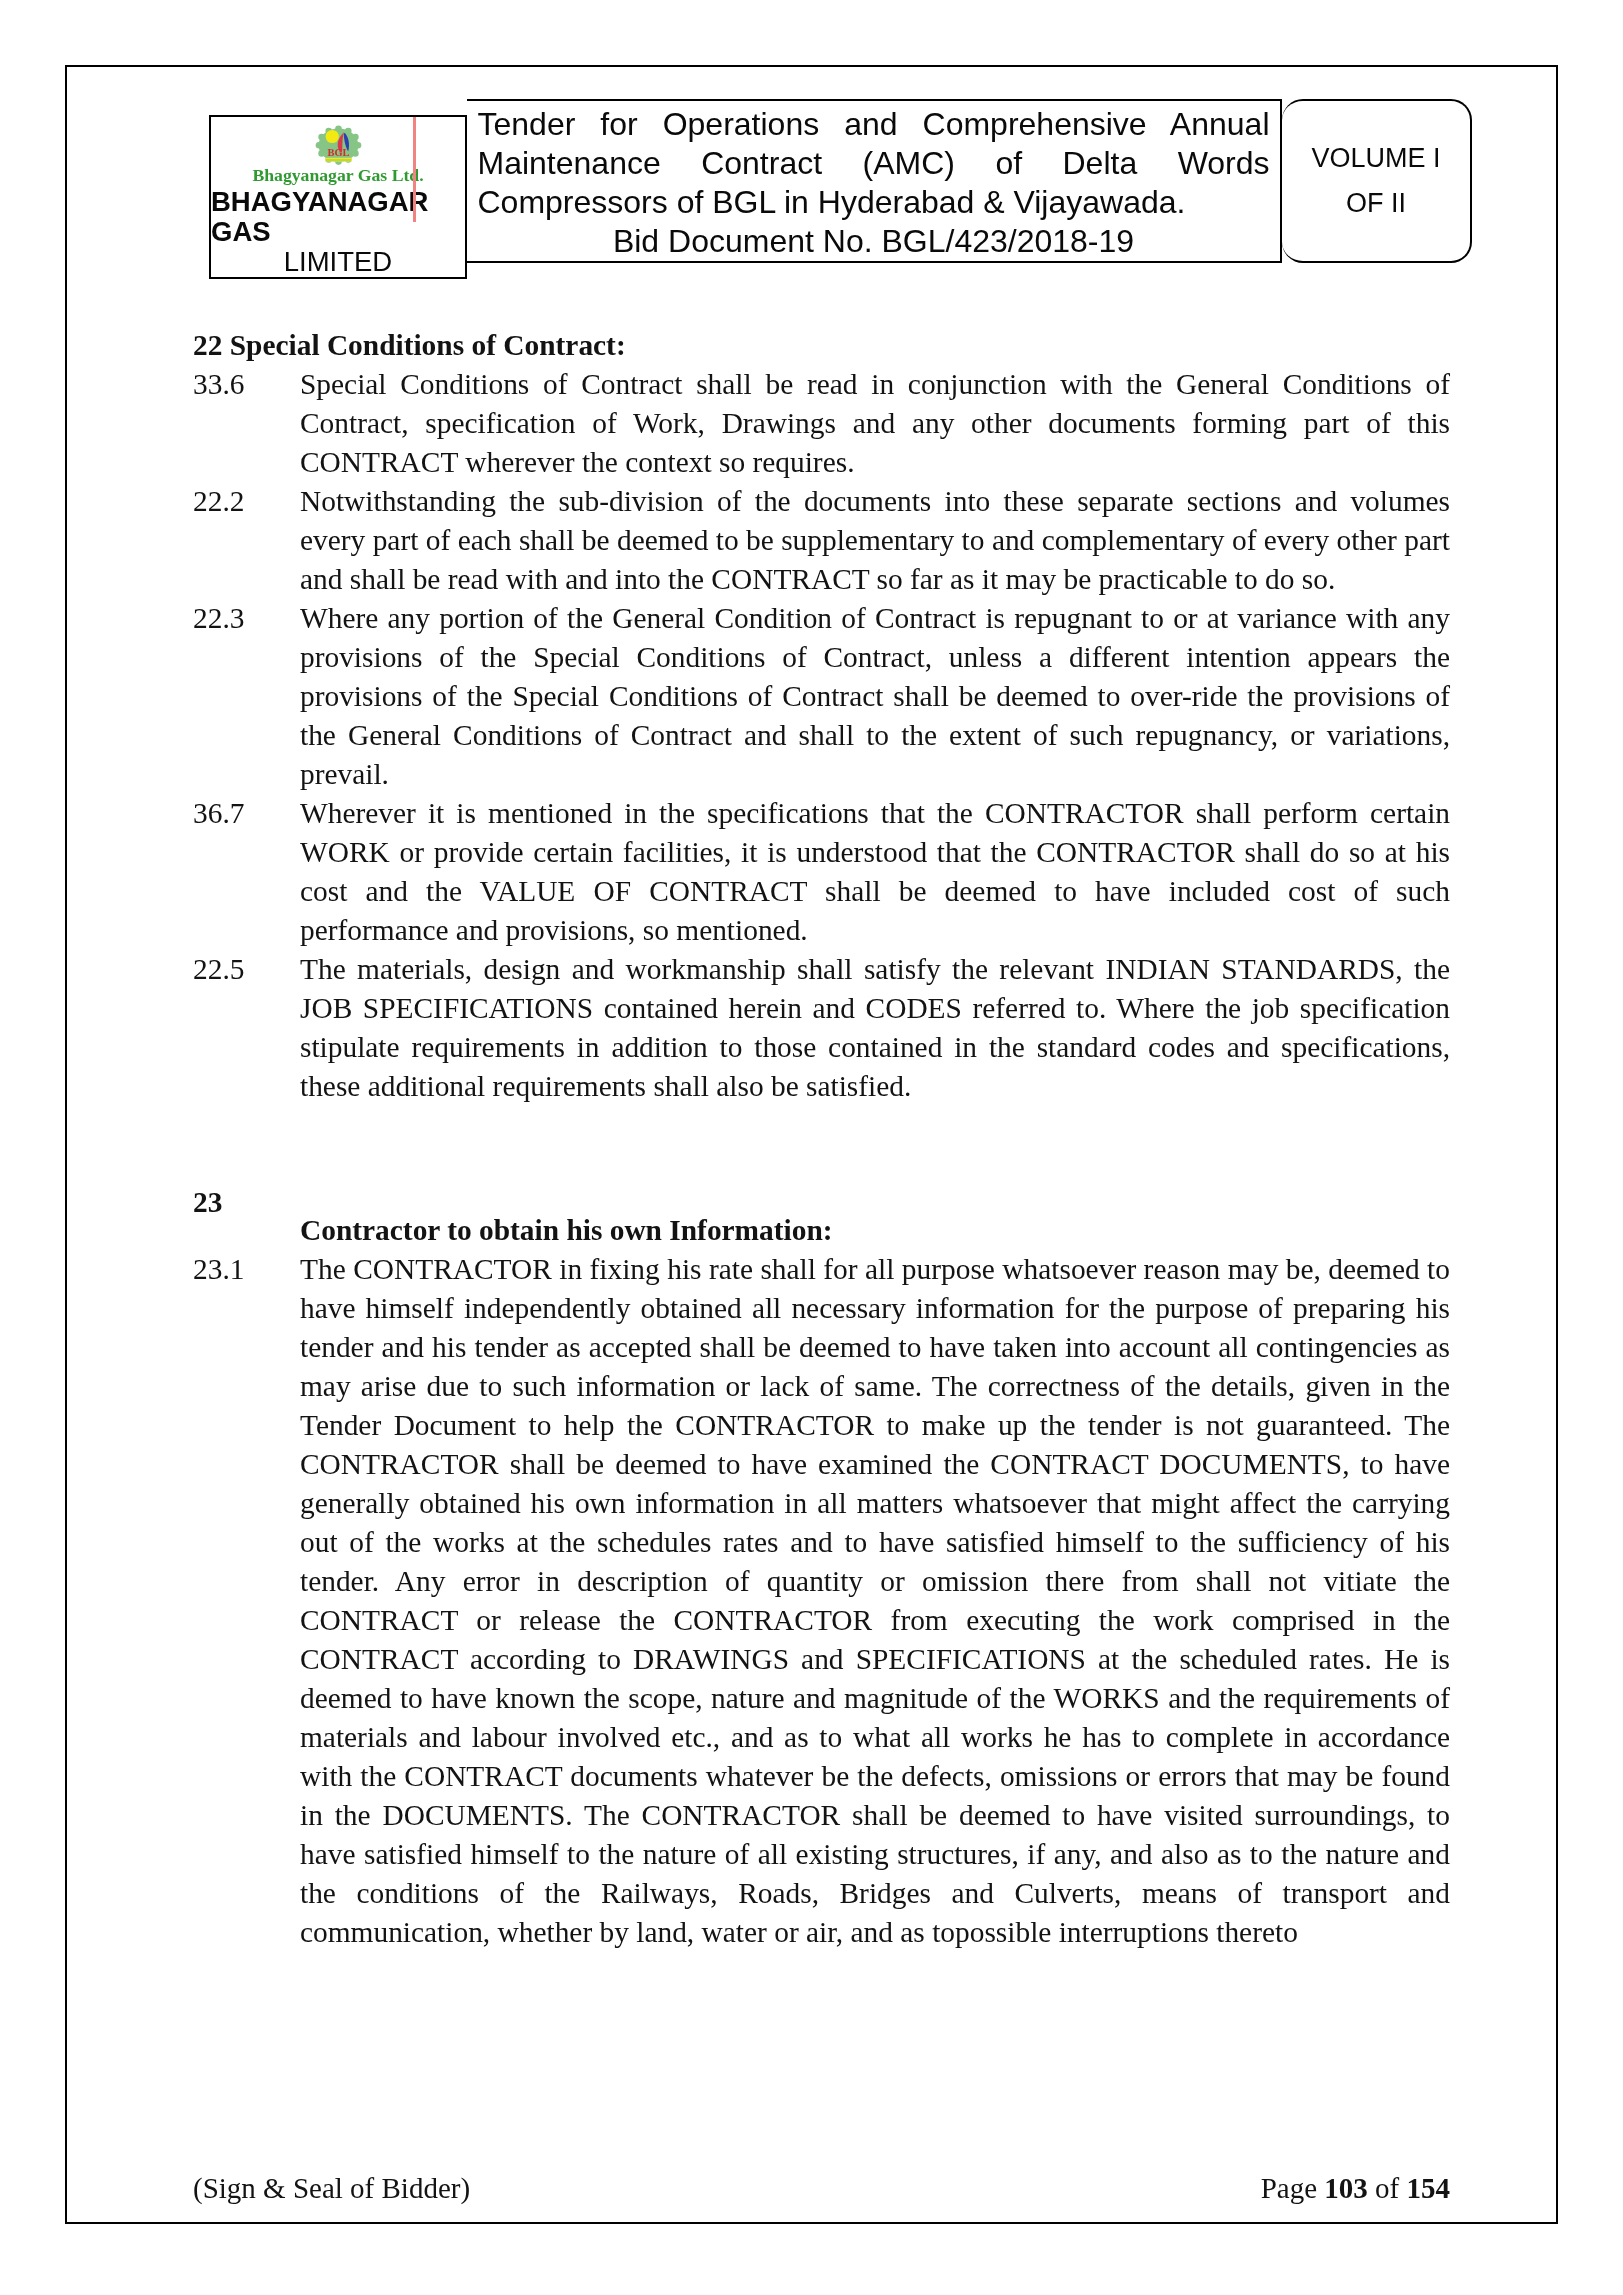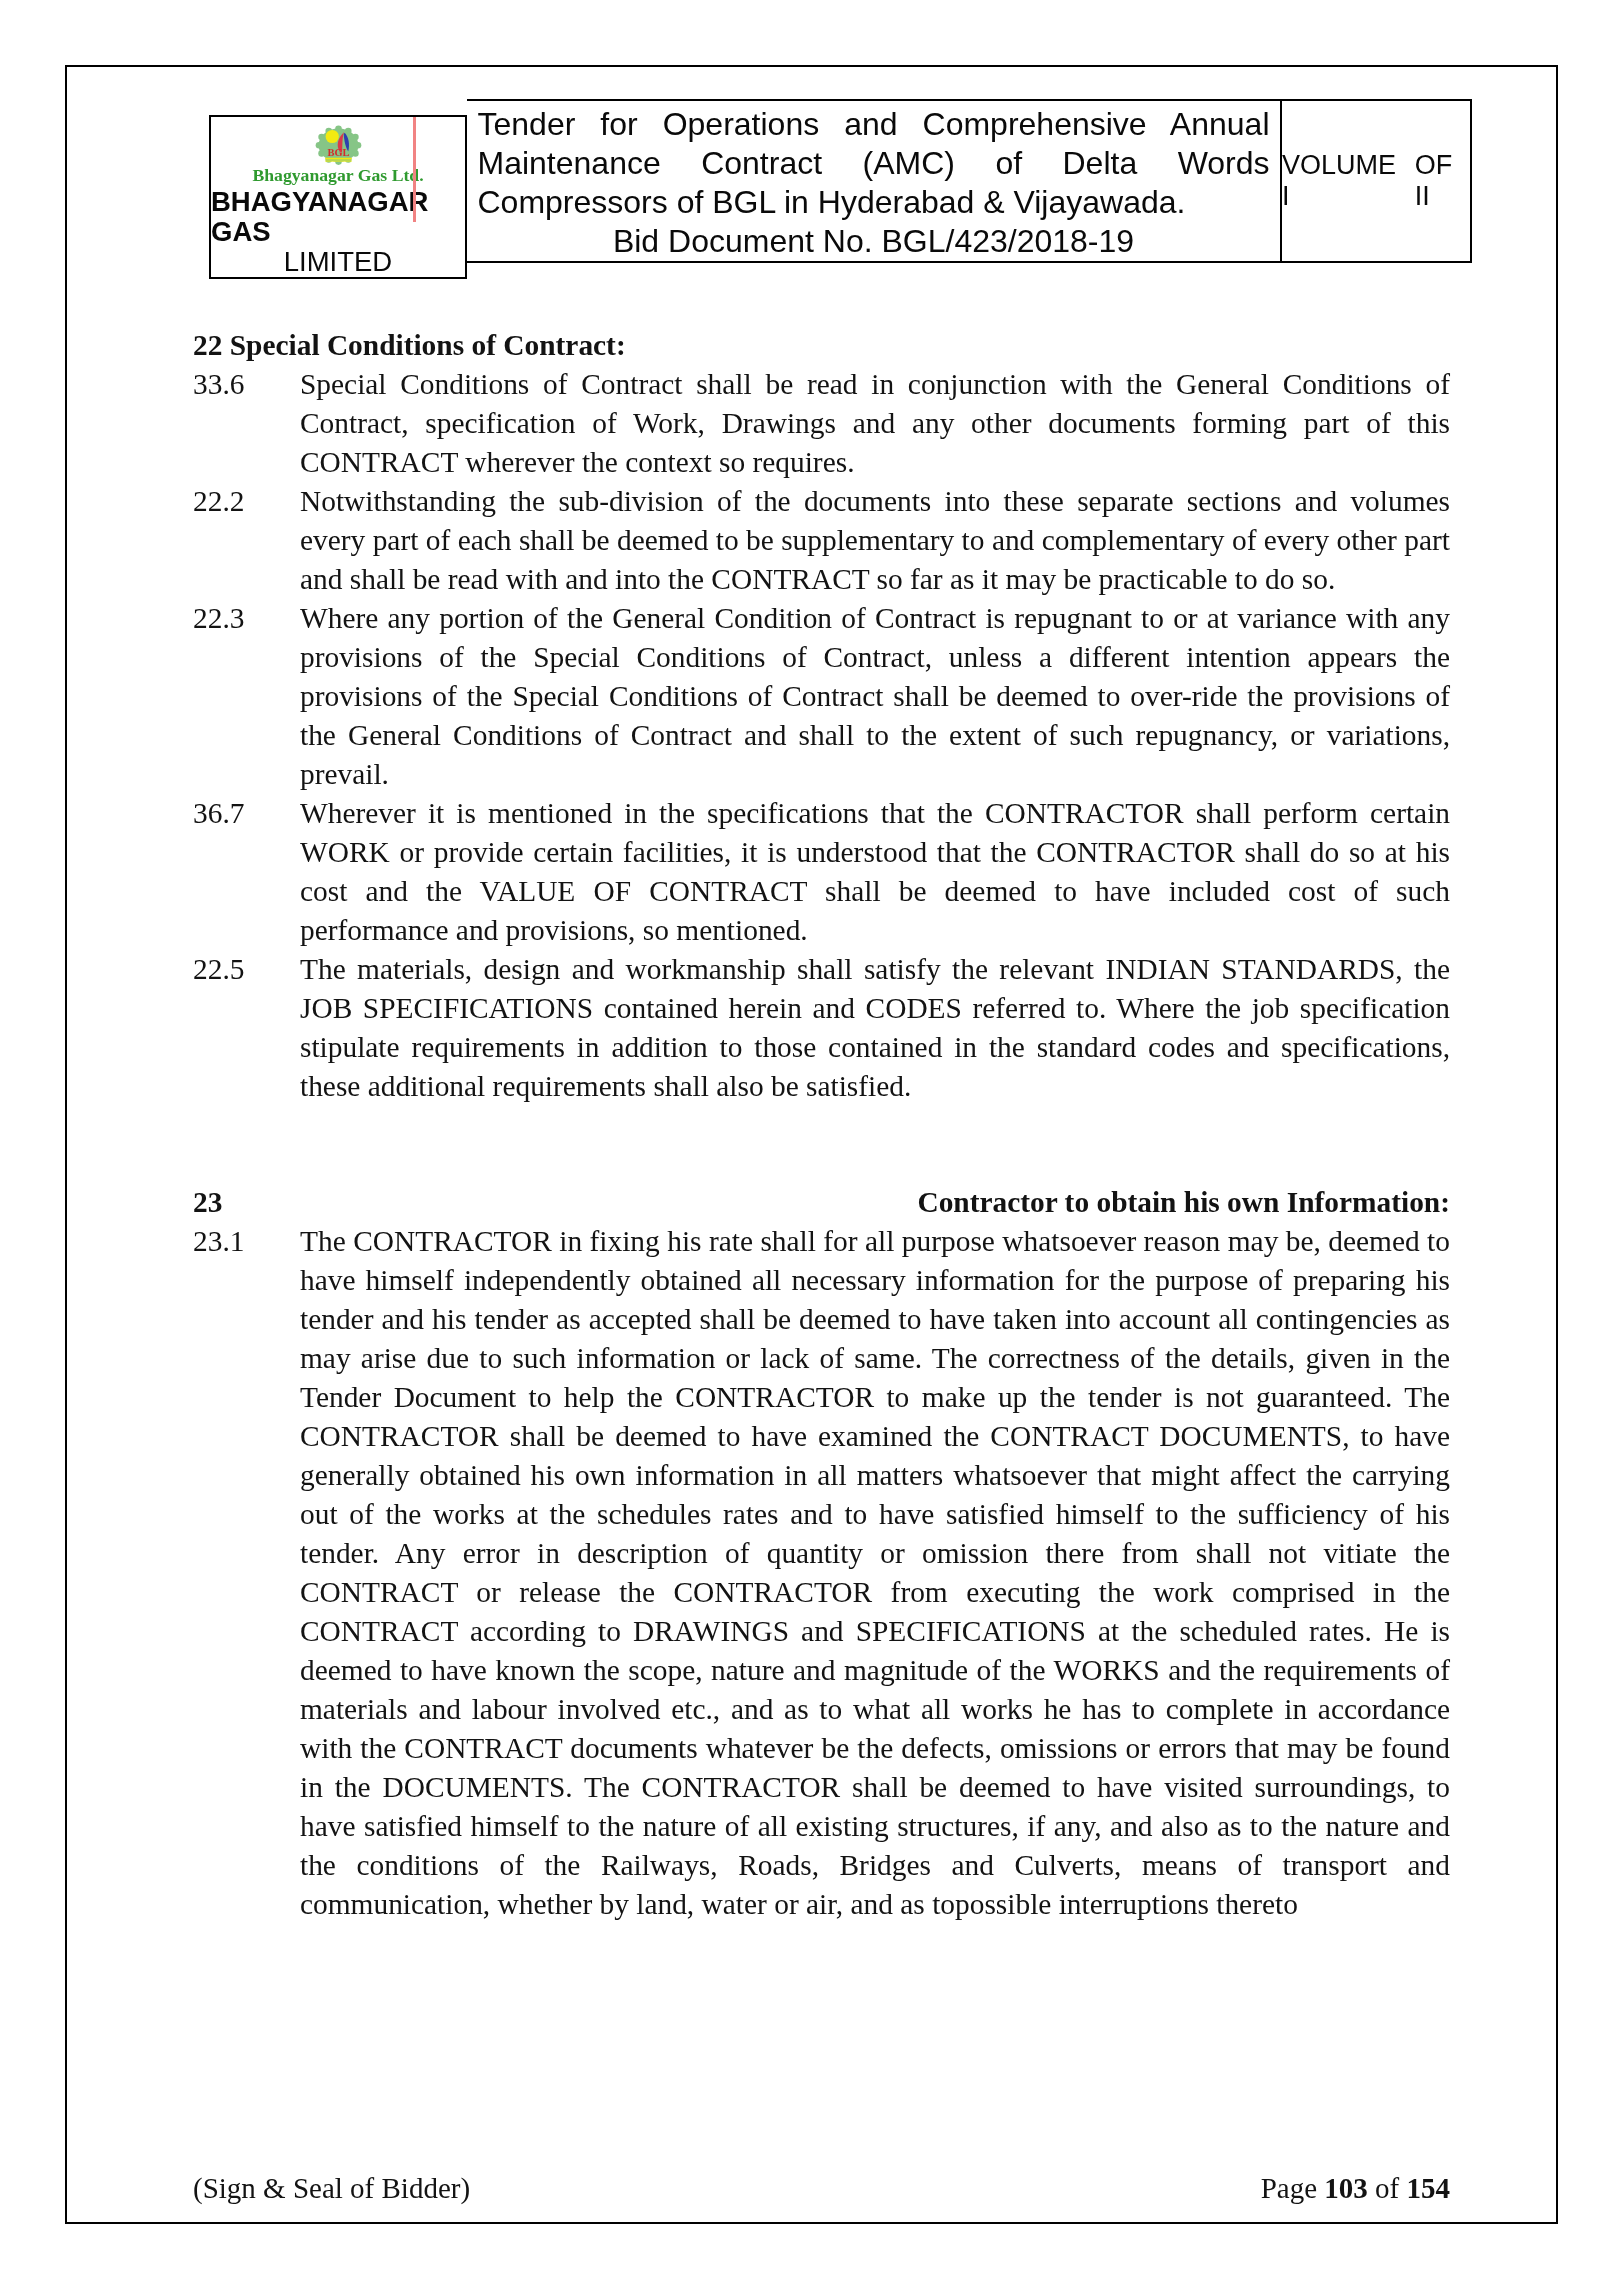--- a/index.html
+++ b/index.html
@@ -50,37 +50,37 @@
     padding: 3.9px 10.5px 0 10.5px;
     font-family: "Liberation Sans", sans-serif;
     font-size: 32px; line-height: 39px; color: #0a0a0a;
   }
   .tl-just { text-align: justify; text-align-last: justify; }
   .tl-left { text-align: left; }
   .tl-center { text-align: center; }
 
   .volume-cell {
     width: 190px; height: 164px; border-left: none;
-    display: flex; align-items: center; justify-content: center;
+    display: flex; flex-direction: column; align-items: center; justify-content: center;
     gap: 14px;
     font-family: "Liberation Sans", sans-serif;
-    font-size: 27px; color: #0a0a0a;
+    font-size: 27px; color: #0a0a0a; border-radius: 21px;
   }
 
   
   .content {
     position: absolute; left: 193px; top: 289px; width: 1257px;
     font-size: 29.4px; line-height: 39px;
   }
   .item { display: flex; align-items: flex-start; }
   .num { flex: 0 0 107px; }
   .txt { flex: 1 1 auto; text-align: justify; }
   .sec-heading { font-weight: bold; margin-top: 37px; }
   .sec23 { margin-top: 77px; font-weight: bold; }
-  .sec23 .txt { text-align: right; }
+  .sec23 .txt { text-align: left; margin-top: 28px; }
 
   
   .footer {
     position: absolute; left: 193px; top: 2171px; width: 1257px;
     display: flex; justify-content: space-between;
     font-size: 29px; line-height: 34px;
   }
   .pageno b { font-weight: bold; }
 </style>
 </head>

